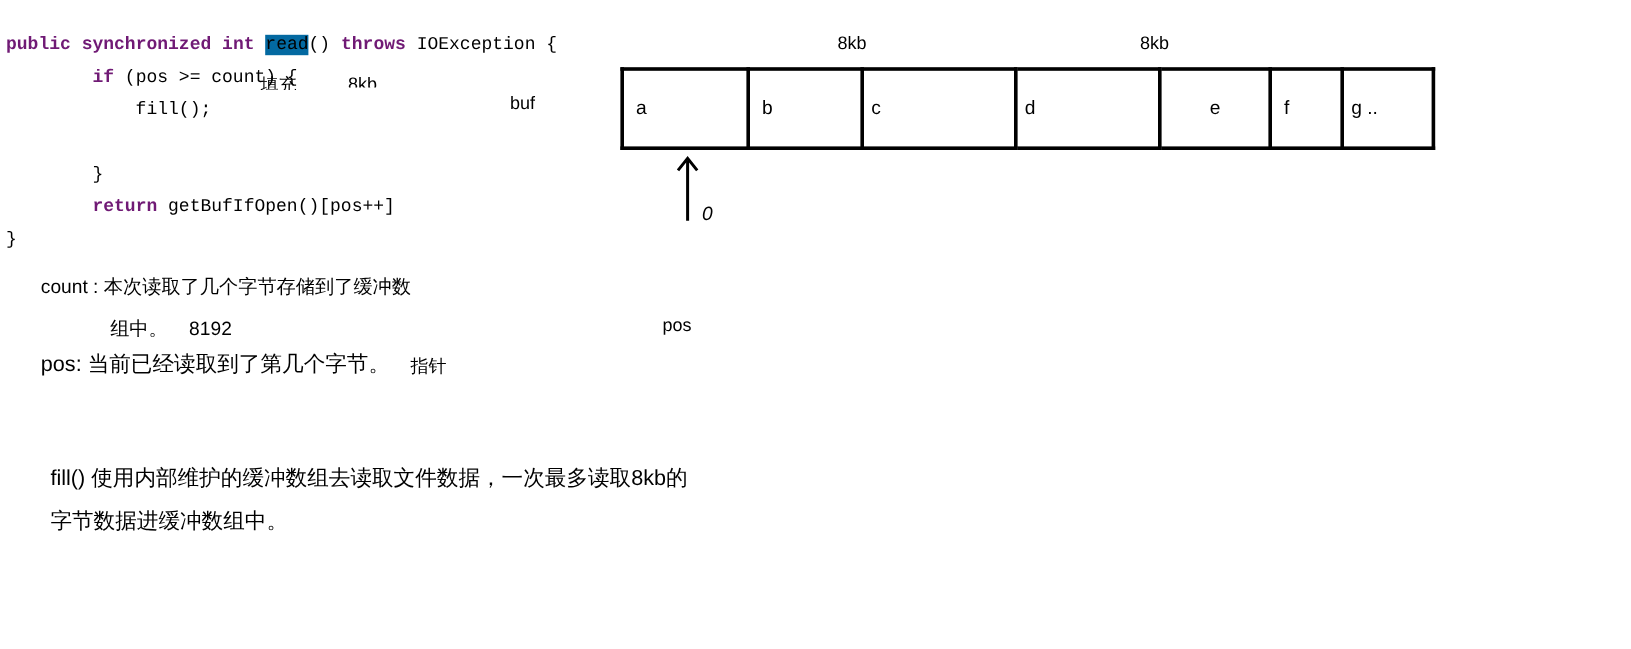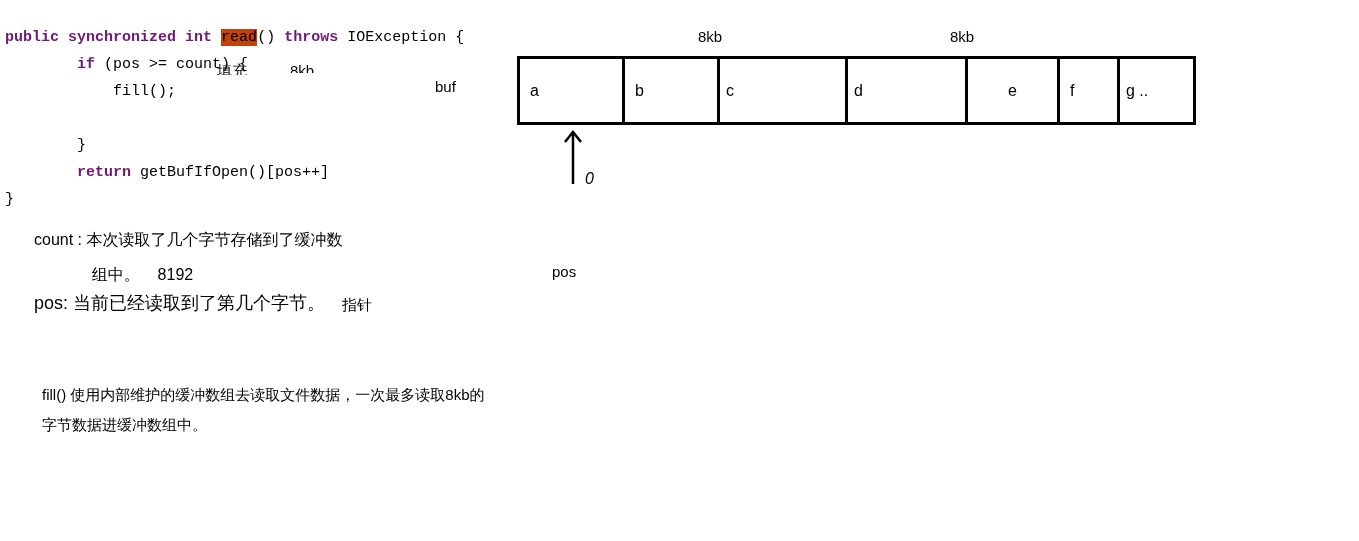--- a/index.html
+++ b/index.html
@@ -19,26 +19,26 @@
     .code-block {
       position: absolute;
       left: 5px;
       top: 24px;
       font-family: Consolas, "Courier New", monospace;
       font-size: 15px;
       line-height: 1.8;
       white-space: pre;
     }
     .kw { color: #701a75; font-weight: bold; }
-    .hl { background: #c2410c; }
+    .hl { background: #0369a1; }
     .exc { color: #000; margin-top: 44px; }
     
     .buf-label {
       position: absolute;
-      left: 435px;
+      left: 425px;
       top: 78px;
       font-size: 15px;
     }
     
     .buffer-table {
       position: absolute;
       left: 517px;
       top: 56px;
       border-collapse: collapse;
     }
@@ -98,21 +98,21 @@
       left: 342px;
       top: 296px;
       font-size: 15px;
     }
     
     .fill-desc {
       position: absolute;
       left: 42px;
       top: 380px;
       line-height: 2.0;
-      font-size: 15px;
+      font-size: 18px;
     }
     
     .fill-annot {
       position: absolute;
       left: 217px;
       top: 62px;
       font-size: 15px;
     }
     
     .kb-annot {

